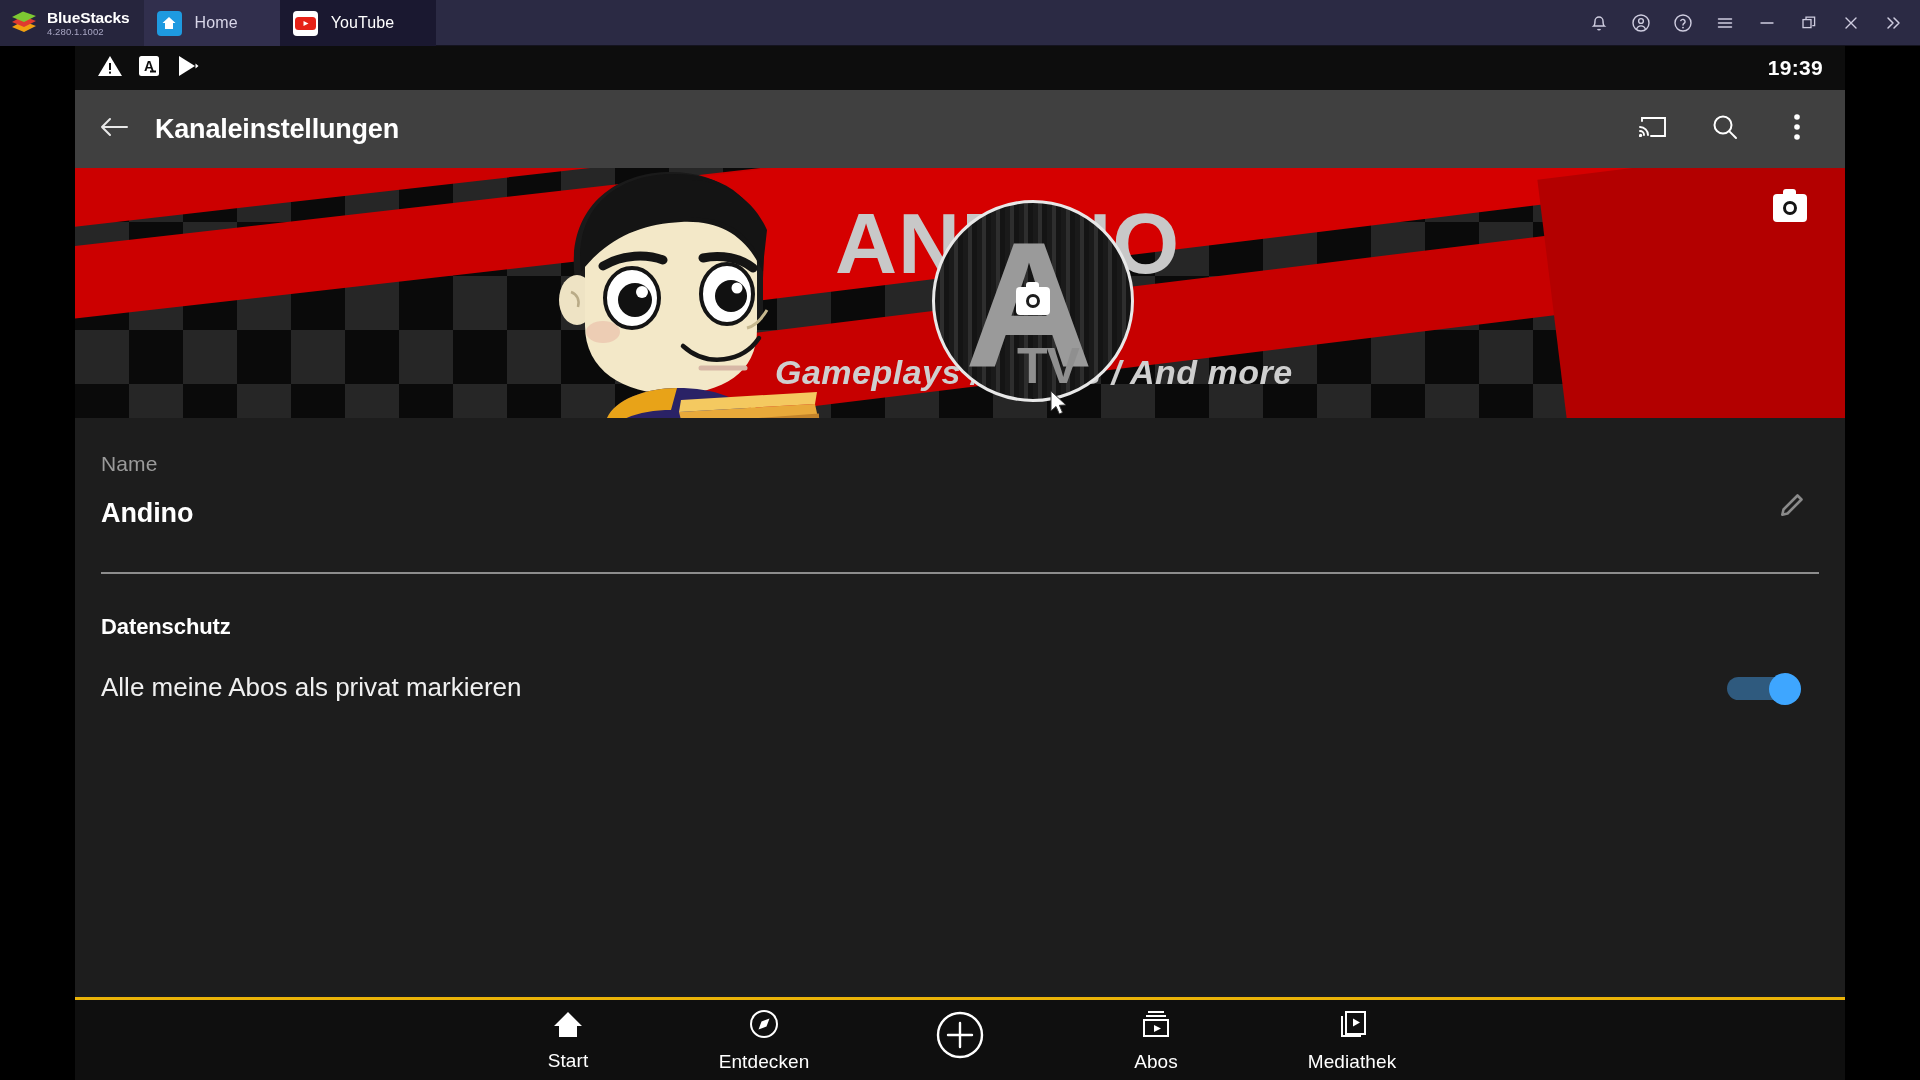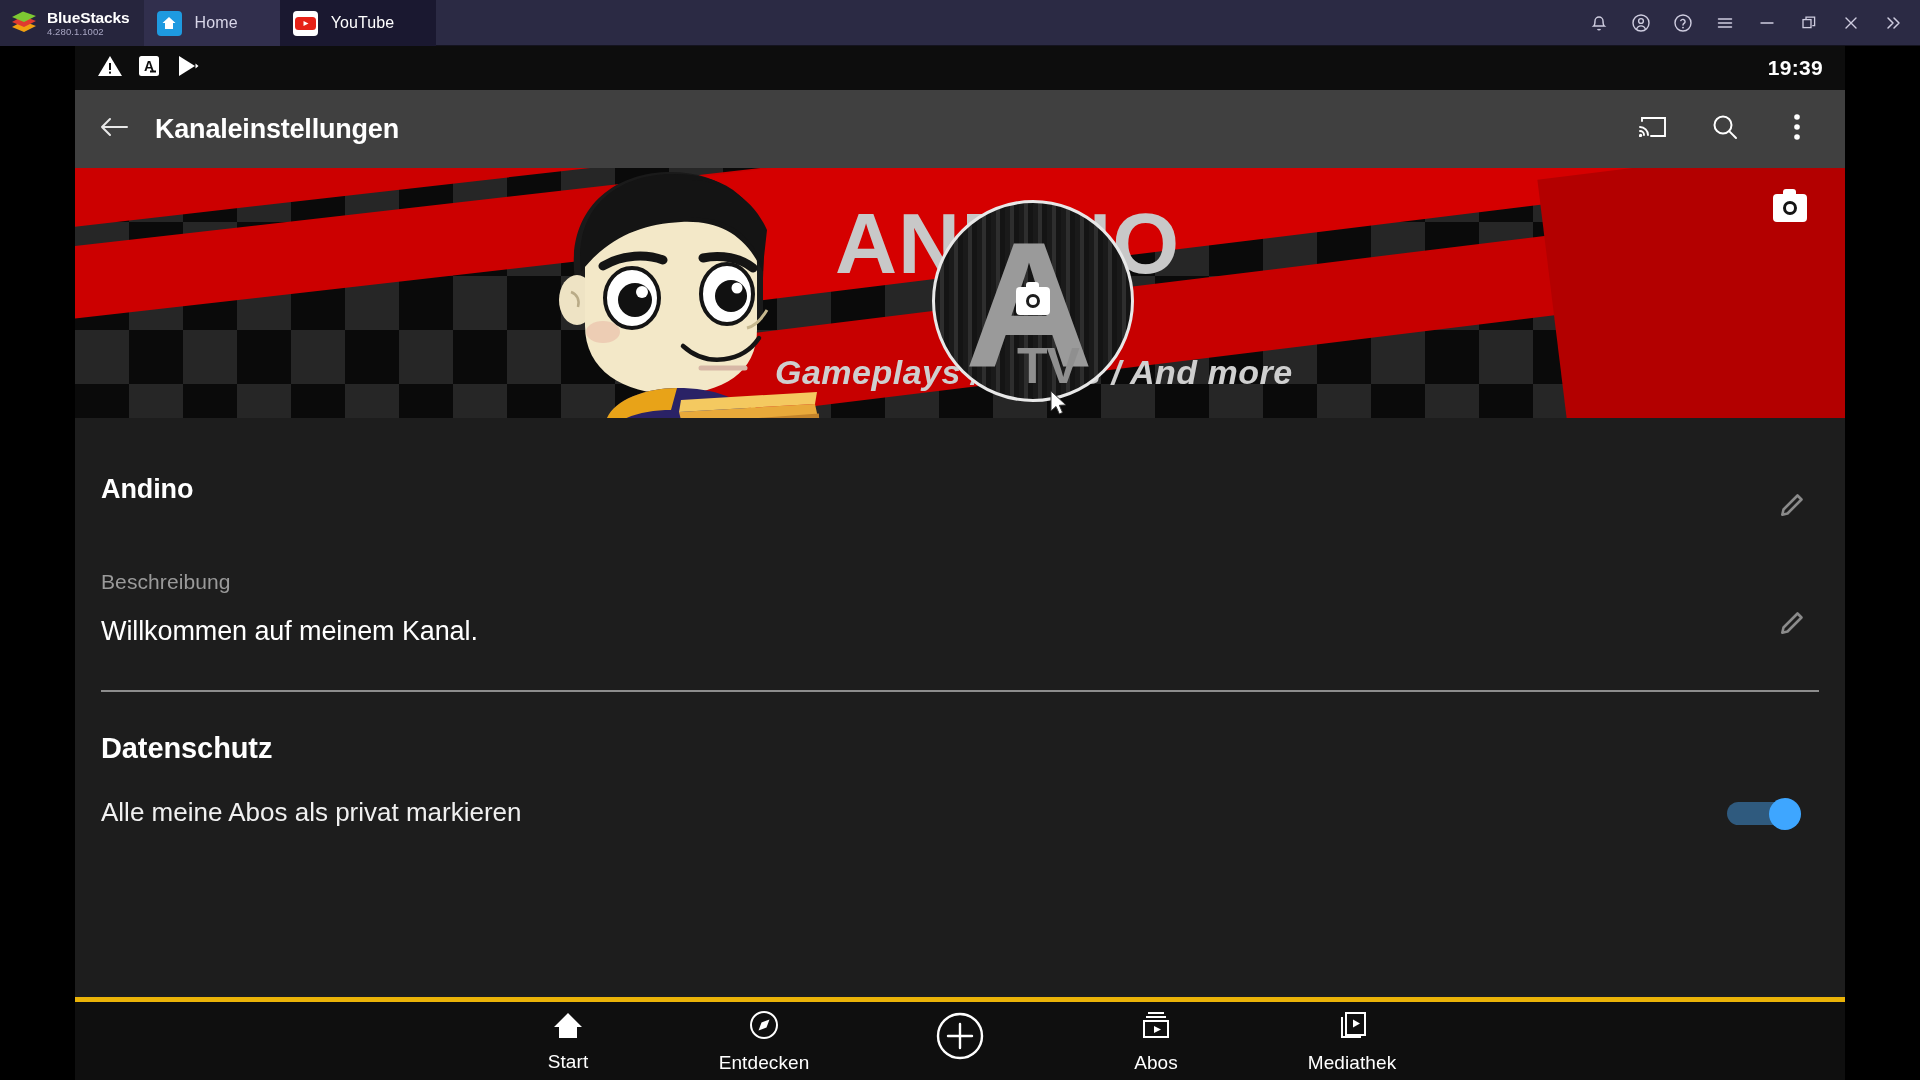--- a/index.html
+++ b/index.html
@@ -156,35 +156,35 @@
   .f-col{ flex:1; }
   .f-label{ font-size:21px; color:#9a9a9a; letter-spacing:.1px; }
   .f-value{ font-size:27px; font-weight:bold; color:#fff; margin-top:22px; letter-spacing:-.1px; }
   .f-value.reg{ font-weight:normal; }
   .f-edit{
     width:56px; height:56px; display:flex; align-items:center; justify-content:center;
     margin-top:28px; cursor:pointer; flex:none;
   }
   .divider{ height:2px; background:#8d8d8d; margin:36px 26px 0 26px; }
 
-  .sec-title{ font-size:29px; font-weight:bold; color:#fff; padding:40px 26px 0 26px; letter-spacing:-.1px; }
+  .sec-title{ font-size:22px; font-weight:bold; color:#fff; padding:40px 26px 0 26px; letter-spacing:-.1px; }
   .toggle-row{
     display:flex; align-items:center; padding:32px 44px 0 26px;
   }
   .tg-label{ font-size:26px; color:#f0f0f0; }
   .toggle{
     margin-left:auto; position:relative; width:74px; height:30px; cursor:pointer; flex:none;
   }
   .tg-track{ position:absolute; left:0; top:4px; width:64px; height:23px; border-radius:12px; background:#2f5a7e; }
   .tg-knob{ position:absolute; right:0; top:0; width:32px; height:32px; border-radius:50%; background:#3ea6ff; }
 
   
   .bottomnav{
     position:absolute; left:0; bottom:0; width:1770px; height:83px;
-    background:#0f0f0f; border-top:5px solid #eab308;
+    background:#0f0f0f; border-top:3px solid #eab308;
     display:flex; align-items:center; justify-content:center;
   }
   .bn-item{
     width:196px; display:flex; flex-direction:column; align-items:center; gap:7px;
     cursor:pointer;
   }
   .bn-item.create{ width:196px; }
   .bn-lbl{ font-size:19px; color:#fff; letter-spacing:.1px; }
 </style>
 </head>
@@ -424,44 +424,32 @@
         <svg width="20" height="28" viewBox="0 0 20 28">
           <path d="M1 1 L1 21 L6 16.5 L9.3 24 L12.6 22.5 L9.4 15.3 L16 15 Z" fill="#fff" stroke="#333" stroke-width="1"></path>
         </svg>
       </span>
     </div>
 
     <div class="content">
 
       <div class="field">
         <div class="f-col">
+          <div class="f-label">Name</div>
           <div class="f-value">Andino</div>
         </div>
         <div class="f-edit">
           <span>
             <svg width="30" height="30" viewBox="0 0 30 30" fill="none" stroke="#8a8a8a" stroke-width="2.6" stroke-linecap="round" stroke-linejoin="round">
               <path d="M21.5 4.5l4 4-14 14-5.2 1.2L7.5 18.5z"></path>
             </svg>
           </span>
         </div>
       </div>
 
-      <div class="field">
-        <div class="f-col">
-          <div class="f-label">Beschreibung</div>
-          <div class="f-value reg">Willkommen auf meinem Kanal.</div>
-        </div>
-        <div class="f-edit">
-          <span>
-            <svg width="30" height="30" viewBox="0 0 30 30" fill="none" stroke="#8a8a8a" stroke-width="2.6" stroke-linecap="round" stroke-linejoin="round">
-              <path d="M21.5 4.5l4 4-14 14-5.2 1.2L7.5 18.5z"></path>
-            </svg>
-          </span>
-        </div>
-      </div>
 
       <div class="divider"></div>
 
       <div class="sec-title">Datenschutz</div>
 
       <div class="toggle-row">
         <span class="tg-label">Alle meine Abos als privat markieren</span>
         <span class="toggle">
           <span class="tg-track"></span>
           <span class="tg-knob"></span>

